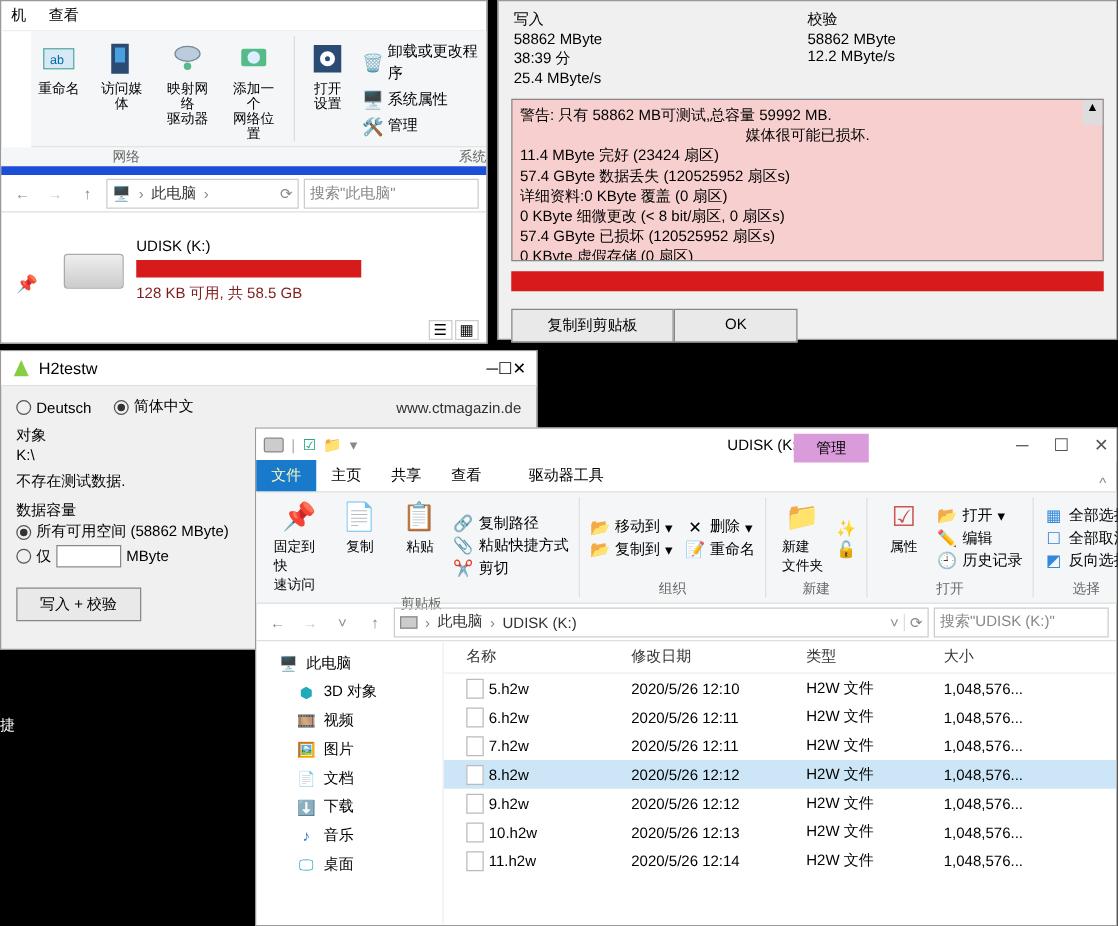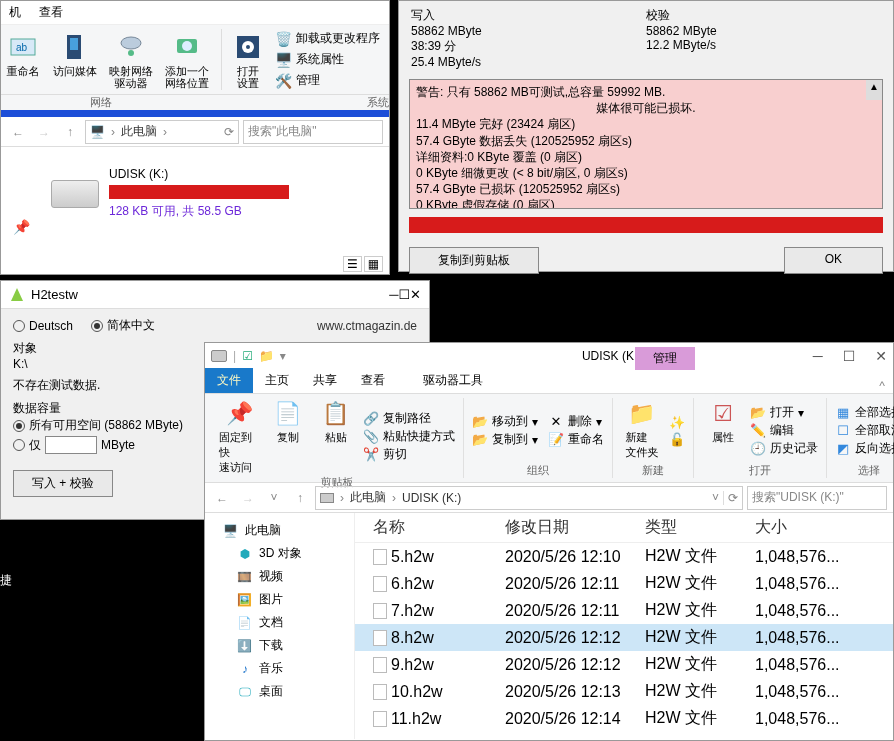--- a/index.html
+++ b/index.html
@@ -9,38 +9,38 @@
 .ritem-sm .ico-sm { width: 16px; height: 16px; display: flex; align-items: center; justify-content: center; font-size: 14px; }
 .addrbar { display: flex; align-items: center; height: 30px; padding: 2px 6px; gap: 4px; border-bottom: 1px solid #ddd; font-size: 12px; }
 .addrbar .navbtn { width: 22px; height: 22px; display: flex; align-items: center; justify-content: center; color: #888; }
 .addrbar .addr { flex: 1; border: 1px solid #ccc; height: 24px; display: flex; align-items: center; padding: 0 4px; gap: 4px; }
 .addrbar .search { width: 140px; border: 1px solid #ccc; height: 24px; display: flex; align-items: center; padding: 0 4px; color: #888; }
 .crumb { color: #333; }
 .crumb-sep { color: #888; padding: 0 2px; }
 
 
 #w1 { left: 0; top: 0; width: 390px; height: 275px; }
-#w1 .rib { background: #f5f6f7; padding: 4px; display: flex; gap: 12px; border-bottom: 1px solid #ddd; }
+#w1 .rib { background: #f5f6f7; padding: 4px; display: flex; gap: 12px; border-bottom: 1px solid #ddd; margin-left: 24px; }
 #w1 .rib .col { display: flex; flex-direction: column; align-items: center; }
 #w1 .rib .ico { width: 36px; height: 36px; display: flex; align-items: center; justify-content: center; }
 #w1 .rib .txt { font-size: 11px; text-align: center; line-height: 1.1; }
 #w1 .drive-area { display: flex; align-items: center; padding: 20px 10px; gap: 10px; font-size: 12px; }
 #w1 .drive-ico { width: 48px; height: 28px; background: linear-gradient(#eee,#ccc); border-radius: 3px; border: 1px solid #aaa; }
 #w1 .drive-info { display: flex; flex-direction: column; gap: 4px; }
 #w1 .usage-bar { width: 180px; height: 14px; background: #d71b1b; }
 #w1 .pin { position: absolute; left: 12px; top: 218px; font-size: 14px; color: #555; }
 
 
 #w2 { left: 398; top: 0; width: 496px; height: 272px; background: #f0f0f0; }
 #w2 .stats { display: flex; padding: 6px 12px; font-size: 12px; font-family: "SimSun", monospace; }
 #w2 .stats .col { flex: 1; }
 #w2 .errbox { margin: 4px 10px; background: #f8cfcf; border: 1px solid #888; padding: 4px 6px; font-size: 12px; font-family: "SimSun", monospace; line-height: 1.35; height: 130px; overflow: hidden; position: relative; }
 #w2 .errsc { position: absolute; right: 0; top: 0; width: 16px; height: 20px; background: #ddd; text-align: center; font-size: 10px; }
 #w2 .bar { margin: 8px 10px; height: 16px; background: #d71b1b; }
-#w2 .btns { display: flex; justify-content: space-between; padding: 6px 10px; }
+#w2 .btns { display: flex; justify-content: flex-start; padding: 6px 10px; }
 #w2 .btn { border: 1px solid #888; background: #e9e9e9; padding: 4px 28px; font-size: 12px; }
 
 
 #w3 { left: 0; top: 280px; width: 430px; height: 240px; background: #f0f0f0; }
 #w3 .tb { display: flex; align-items: center; height: 28px; padding: 0 8px; font-size: 13px; border-bottom: 1px solid #ddd; background: #fff; }
 #w3 .tb .ico { width: 16px; height: 16px; margin-right: 6px; }
 #w3 .body { padding: 8px 12px; font-size: 12px; font-family: "SimSun", "Microsoft YaHei"; }
 #w3 .langrow { display: flex; align-items: center; gap: 18px; margin-bottom: 6px; }
 #w3 .langrow .url { margin-left: auto; color: #333; }
 #w3 .radio { width: 12px; height: 12px; border: 1px solid #555; border-radius: 50%; display: inline-block; vertical-align: middle; margin-right: 4px; position: relative; }
@@ -63,21 +63,21 @@
 #w4 .rg .gl { font-size: 11px; color: #666; }
 #w4 .big { display: flex; flex-direction: column; align-items: center; font-size: 11px; min-width: 42px; }
 #w4 .big .bi { width: 32px; height: 32px; display: flex; align-items: center; justify-content: center; font-size: 22px; }
 #w4 .smcol { display: flex; flex-direction: column; gap: 1px; justify-content: center; }
 #w4 .sm { display: flex; align-items: center; gap: 4px; font-size: 12px; white-space: nowrap; }
 #w4 .sm .si { width: 16px; height: 16px; display: flex; align-items: center; justify-content: center; font-size: 13px; }
 #w4 .content { display: flex; height: 226px; }
 #w4 .side { width: 150px; border-right: 1px solid #eee; padding: 6px 4px; font-size: 12px; overflow: hidden; }
 #w4 .side .sitem { display: flex; align-items: center; gap: 6px; padding: 3px 2px 3px 14px; }
 #w4 .side .sitem .sico { width: 16px; height: 16px; display: flex; align-items: center; justify-content: center; }
-#w4 .files { flex: 1; font-size: 16px; overflow: hidden; }
+#w4 .files { flex: 1; font-size: 12px; overflow: hidden; }
 #w4 .fhdr { display: flex; border-bottom: 1px solid #eee; padding: 4px 0; color: #333; }
 #w4 .frow { display: flex; padding: 3px 0; align-items: center; }
 #w4 .frow.sel { background: #cde6f7; }
 #w4 .c-name { width: 150px; padding-left: 18px; display: flex; align-items: center; gap: 4px; }
 #w4 .c-date { width: 140px; }
 #w4 .c-type { width: 110px; }
 #w4 .c-size { width: 90px; }
 #w4 .fico { width: 14px; height: 16px; border: 1px solid #bbb; background: #fff; display: inline-block; }
 
 svg { display: block; }
@@ -174,21 +174,21 @@
     </div>
     <div class="search">搜索"此电脑"</div>
   </div>
   <div class="drive-area">
     <span class="pin">📌</span>
     <div style="width:30px"></div>
     <div class="drive-ico"></div>
     <div class="drive-info">
       <span>UDISK (K:)</span>
       <div class="usage-bar"></div>
-      <span style="color:#6d28d9">128 KB 可用, 共 58.5 GB</span>
+      <span style="color:#7f1d1d">128 KB 可用, 共 58.5 GB</span>
     </div>
   </div>
   <div style="position:absolute;bottom:2px;right:6px;display:flex;gap:2px">
     <span style="font-size:12px;border:1px solid #ccc;padding:0 3px">☰</span>
     <span style="font-size:12px;border:1px solid #ccc;padding:0 3px">▦</span>
   </div>
 </div>
 
 <div id="w2" class="win" style="left:398px">
   <div class="stats">

